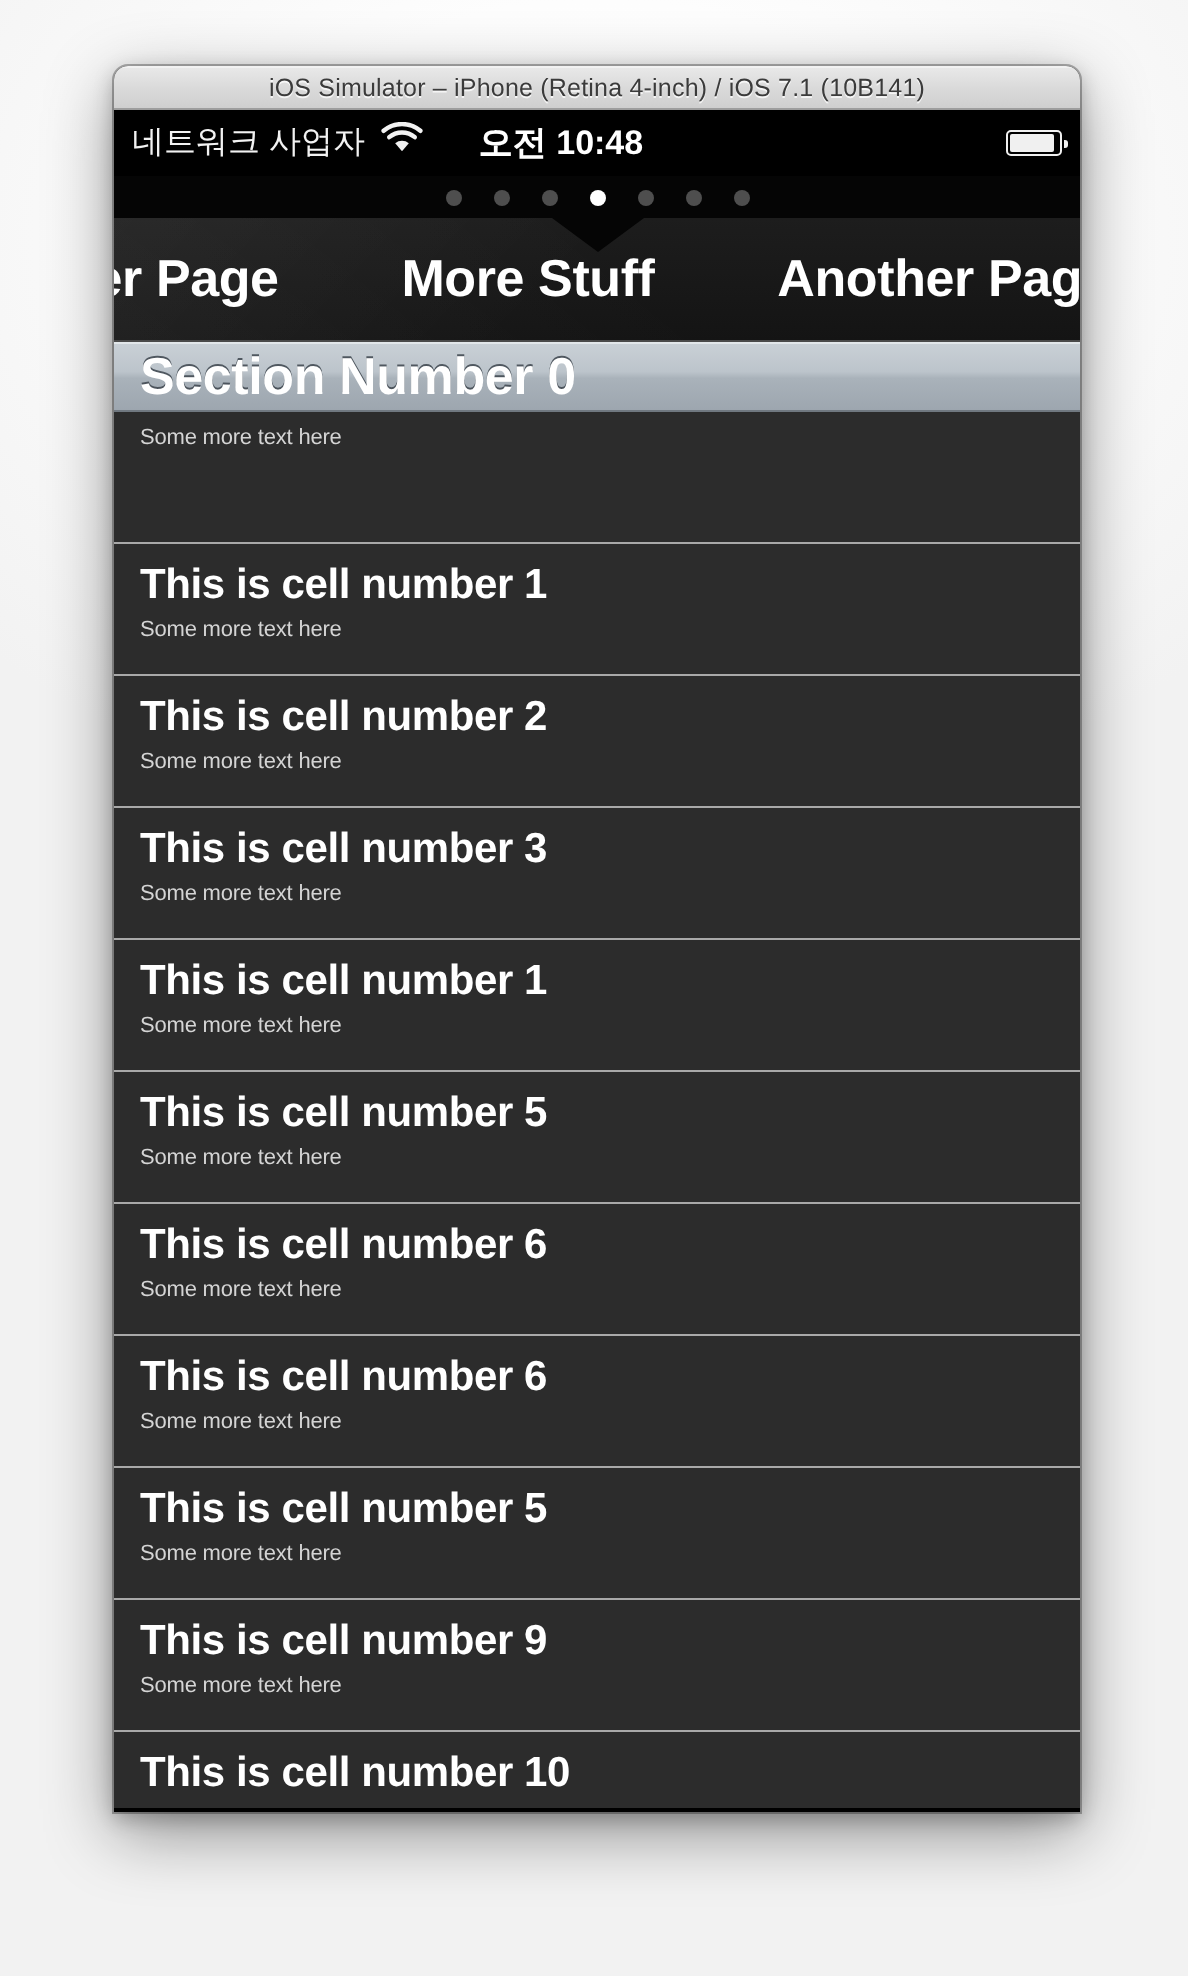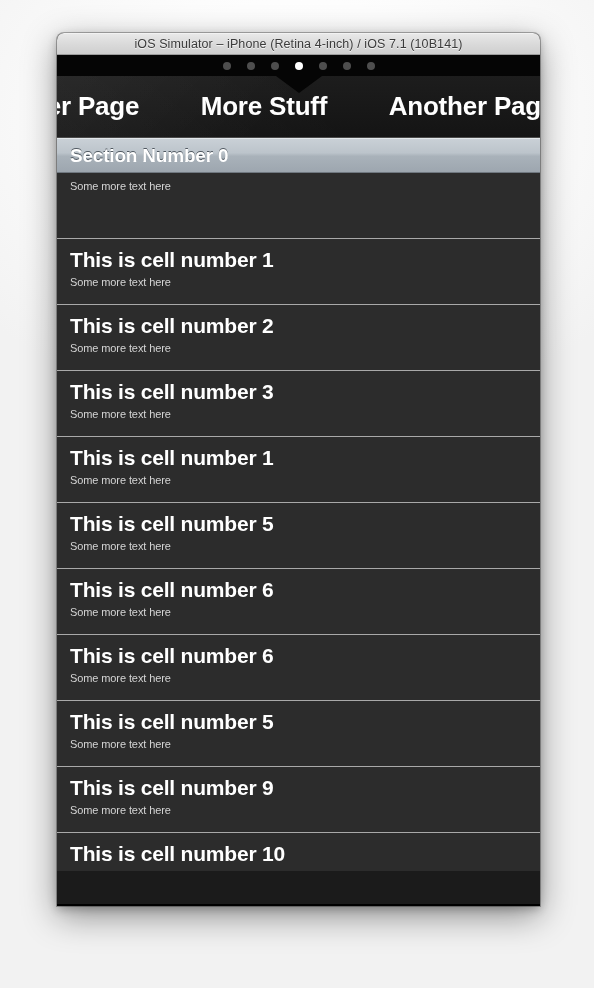--- a/index.html
+++ b/index.html
@@ -204,21 +204,21 @@
     height: 35px;
     background: linear-gradient(180deg, #c9d0d6 0%, #bcc4cb 42%, #a9b2ba 52%, #9da6af 100%);
     border-top: 1px solid #e2e7ea;
     border-bottom: 1px solid #707880;
     display: flex;
     align-items: center;
     padding-left: 13px;
     box-sizing: border-box;
   }
   .section-header-text {
-    font-size: 19px;
+    font-size: 26px;
     font-weight: bold;
     color: #ffffff;
     text-shadow: 0 -1px 0 rgba(60,68,76,0.85);
     letter-spacing: -0.2px;
   }
   .cell {
     height: 66px;
     background: #2c2c2c;
     border-bottom: 1px solid #a9a9a9;
     padding: 6px 12px 0 13px;
@@ -249,20 +249,38 @@
 <div id="page">
 
   <div id="sim-window">
 
     <div class="titlebar">
       <span class="titlebar-text">iOS Simulator – iPhone (Retina 4-inch) / iOS 7.1 (10B141)</span>
     </div>
 
     <div class="screen">
 
+      <div class="statusbar">
+        <div class="sb-left">
+          <span class="sb-carrier">네트워크 사업자</span>
+          <span class="wifi-icon">
+            <svg width="22" height="16" viewBox="0 0 22 16">
+              <path d="M11 14.6 L7.6 10.6 a5.3 5.3 0 0 1 6.8 0 Z" fill="#f2f2f2"></path>
+              <path d="M4.6 7.6 a9.8 9.8 0 0 1 12.8 0" stroke="#f2f2f2" stroke-width="2.2" fill="none" stroke-linecap="round"></path>
+              <path d="M1.8 4.4 a14.2 14.2 0 0 1 18.4 0" stroke="#f2f2f2" stroke-width="2.2" fill="none" stroke-linecap="round"></path>
+            </svg>
+          </span>
+        </div>
+        <div class="sb-time">오전 10:48</div>
+        <div class="sb-right">
+          <span class="battery">
+            <span class="battery-fill"></span>
+          </span>
+        </div>
+      </div>
 
       <div class="dots-bar">
         <span class="dot"></span>
         <span class="dot"></span>
         <span class="dot"></span>
         <span class="dot active"></span>
         <span class="dot"></span>
         <span class="dot"></span>
         <span class="dot"></span>
       </div>

